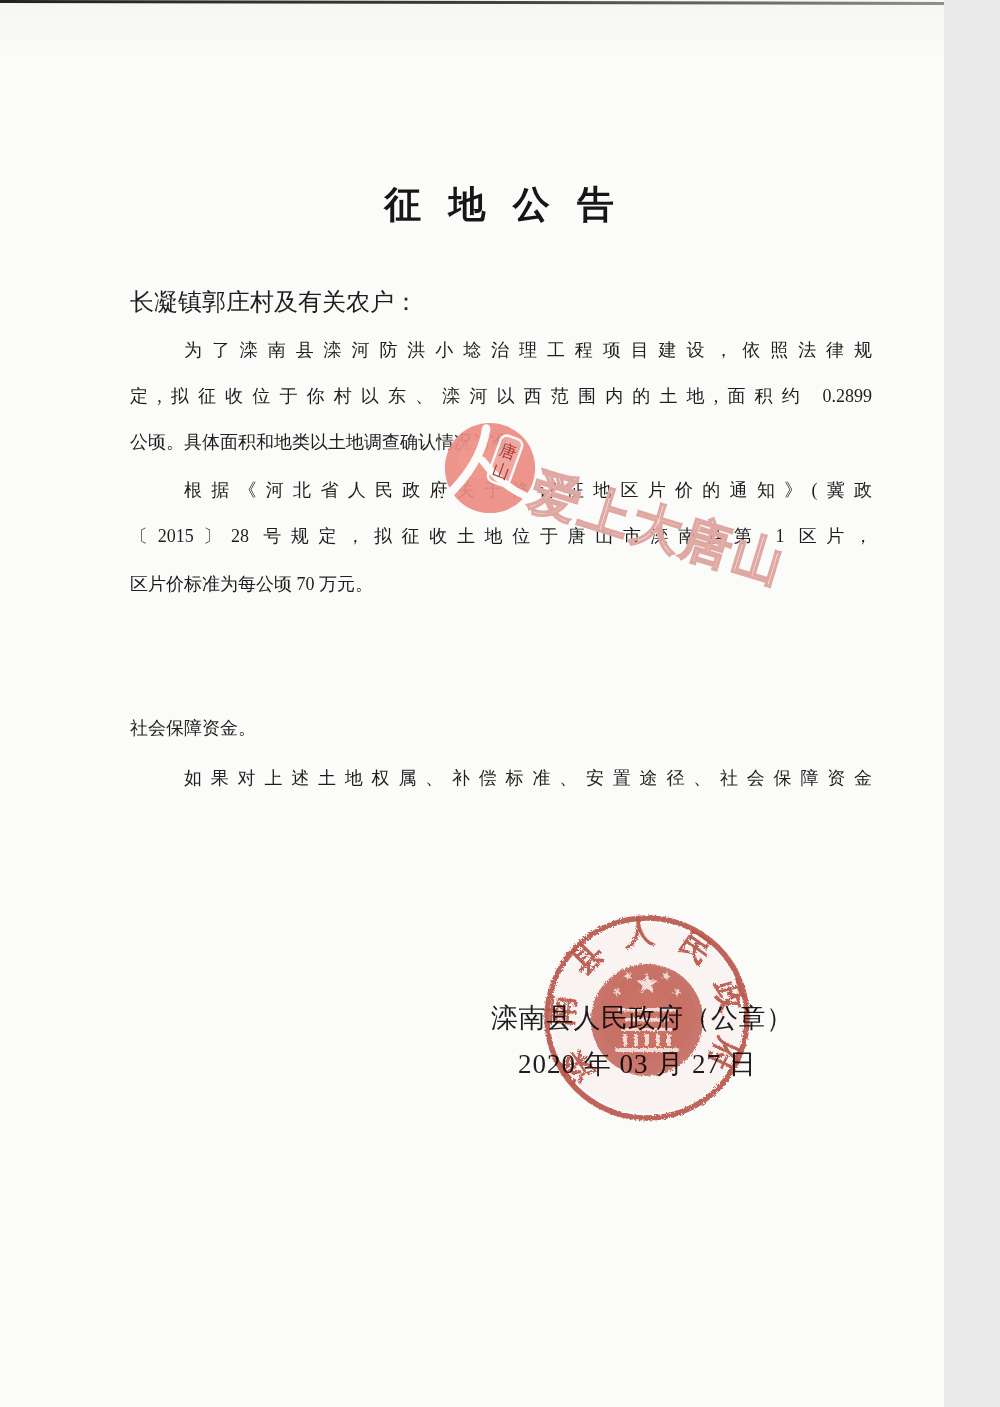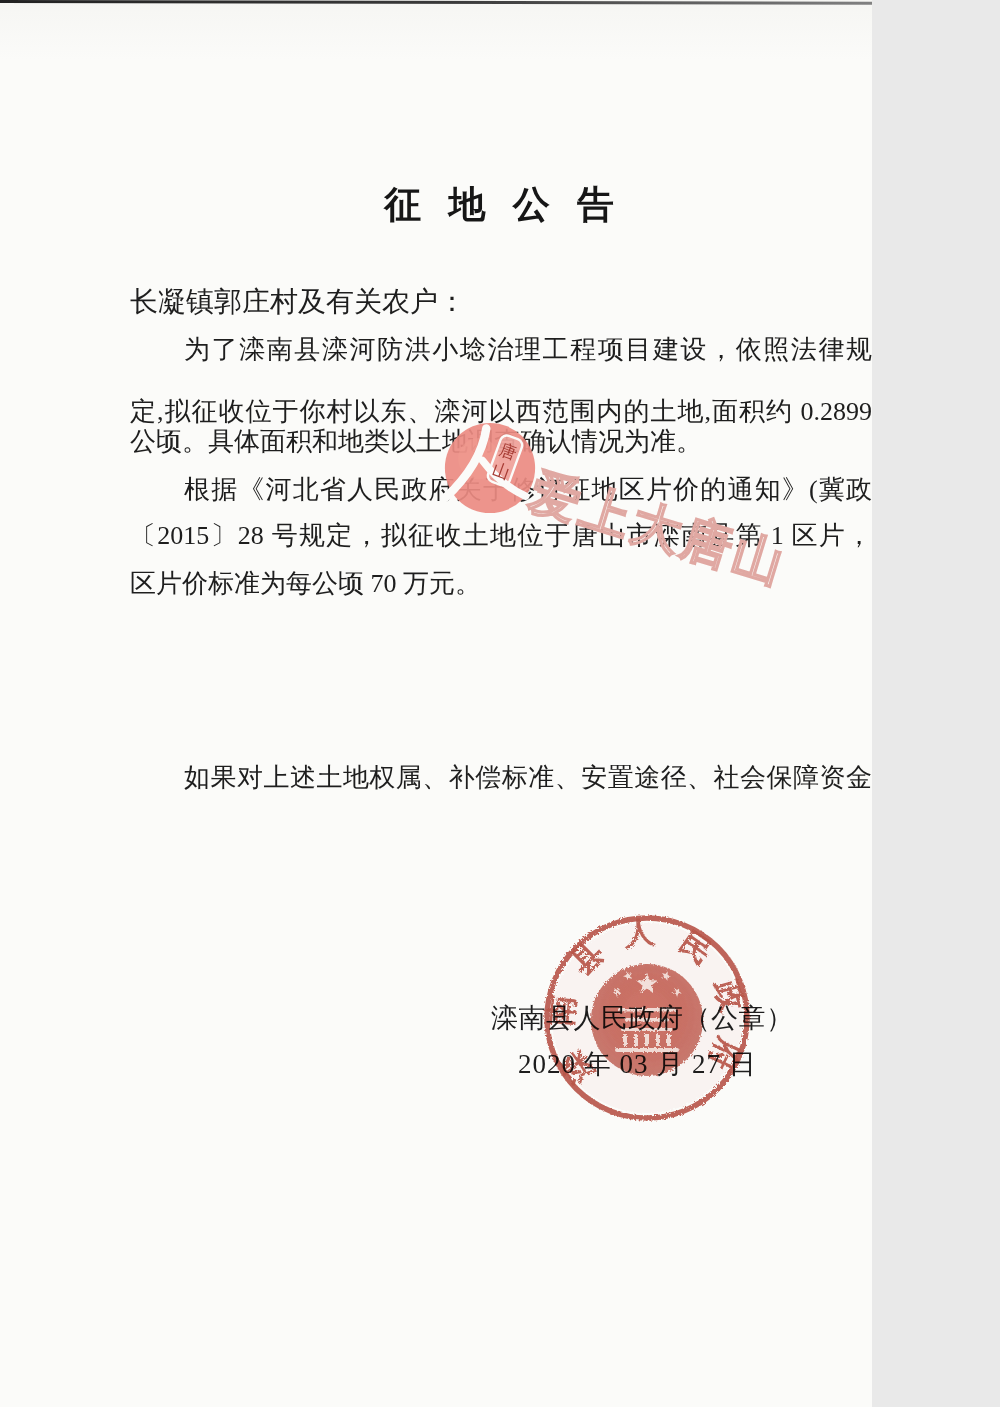--- a/index.html
+++ b/index.html
@@ -3,50 +3,50 @@
 <meta charset="utf-8">
 <style>
   html,body{margin:0;padding:0;}
   body{
     width:1000px;height:1407px;
     background:#e9e9e9;
     font-family:"Liberation Serif","DejaVu Serif",serif;
   }
   .page{
     position:relative;
-    width:872px;height:1407px;
+    width:944px;height:1407px;
     background:#fbfbf9;
     background-image:linear-gradient(180deg,#f6f6f3 0px,#fbfbf9 60px,#fbfbf9 100%);
     overflow:hidden;
     color:#1f1f1f;
   }
   .scan-edge{
     position:absolute;top:0;left:-5px;width:1010px;height:3px;
     background:linear-gradient(90deg,#222 0%,#3a3a3a 45%,#6a6a6a 75%,#9a9a9a 100%);
     transform:rotate(0.12deg);transform-origin:left top;
   }
   .doc-title{
     position:absolute;top:180px;left:0;width:1000px;
     text-align:center;
     font-size:37px;font-weight:bold;color:#161616;
     word-spacing:14px;letter-spacing:2px;
   }
   .line{
     position:absolute;left:130px;width:742px;
-    font-size:26px;line-height:36px;color:#1e1e1e;
+    font-size:18px;line-height:36px;color:#1e1e1e;
     white-space:nowrap;
   }
   .j{
     white-space:normal;
     text-align:justify;
     text-align-last:justify;
   }
   .in{text-indent:54px;}
-  .salutation{top:284px;font-size:28px;}
-  .l0{top:332px;} .l1{top:394px;} .l2{top:424px;}
+  .salutation{top:284px;font-size:24px;}
+  .l0{top:332px;} .l1{top:378px;} .l2{top:424px;}
   .l3{top:472px;} .l4{top:518px;} .l5{top:566px;}
   .l6{top:618px;} .l7{top:664px;} .l8{top:710px;}
   .l9{top:760px;} .l10{top:806px;} .l11{top:853px;}
   .signature{
     position:absolute;left:491px;top:1000px;
     font-size:27px;color:#1e1e1e;letter-spacing:0.5px;white-space:nowrap;
     z-index:2;
   }
   .doc-date{
     position:absolute;left:518px;top:1046px;
@@ -90,20 +90,21 @@
   <div class="doc-title">征 地 公 告</div>
 
   <div class="line salutation">长凝镇郭庄村及有关农户：</div>
 
   <div class="line l0 in j">为了滦南县滦河防洪小埝治理工程项目建设，依照法律规</div>
   <div class="line l1 j">定,拟征收位于你村以东、滦河以西范围内的土地,面积约 0.2899</div>
   <div class="line l2">公顷。具体面积和地类以土地调查确认情况为准。</div>
   <div class="line l3 in j">根据《河北省人民政府关于修订征地区片价的通知》(冀政</div>
   <div class="line l4 j">〔2015〕28 号规定，拟征收土地位于唐山市滦南县第 1 区片，</div>
   <div class="line l5">区片价标准为每公顷 70 万元。</div>
+  <div class="line l8">社会保障资金。</div>
   <div class="line l9 in j">如果对上述土地权属、补偿标准、安置途径、社会保障资金</div>
 
   <svg class="wm-logo" viewBox="0 0 100 100">
     <circle cx="50" cy="50" r="48" fill="#ec8b82" opacity="0.92"></circle>
     <circle cx="38" cy="40" r="22" fill="#f09a90" opacity="0.55"></circle>
 
     <path d="M46,8 C42,34 28,58 2,82" stroke="#fbfbf9" stroke-width="9" fill="none" stroke-linecap="round"></path>
     <path d="M42,42 C54,58 70,72 88,80" stroke="#fbfbf9" stroke-width="8" fill="none" stroke-linecap="round"></path>
 
     <g transform="rotate(20 66 42)">

